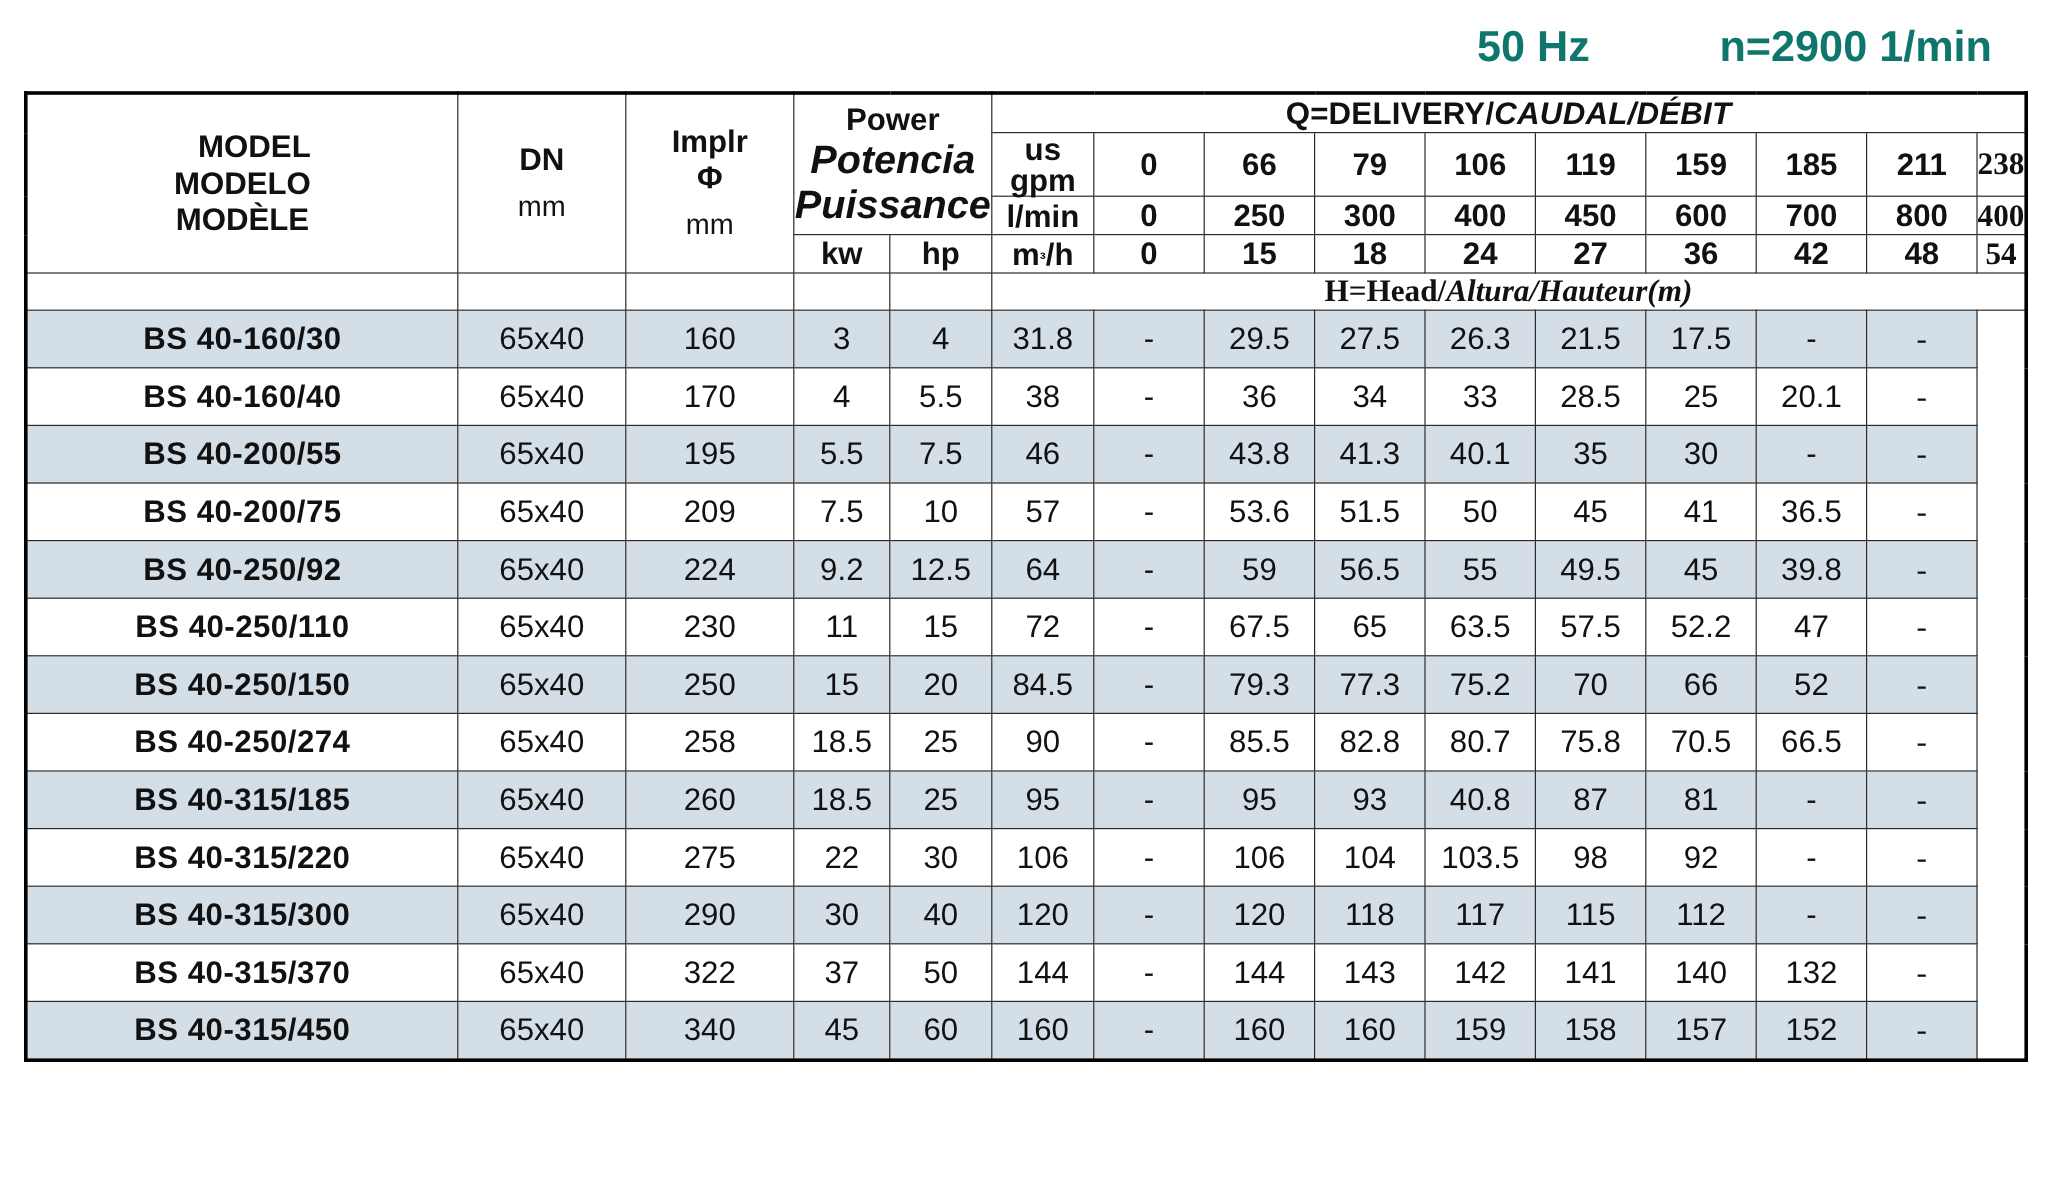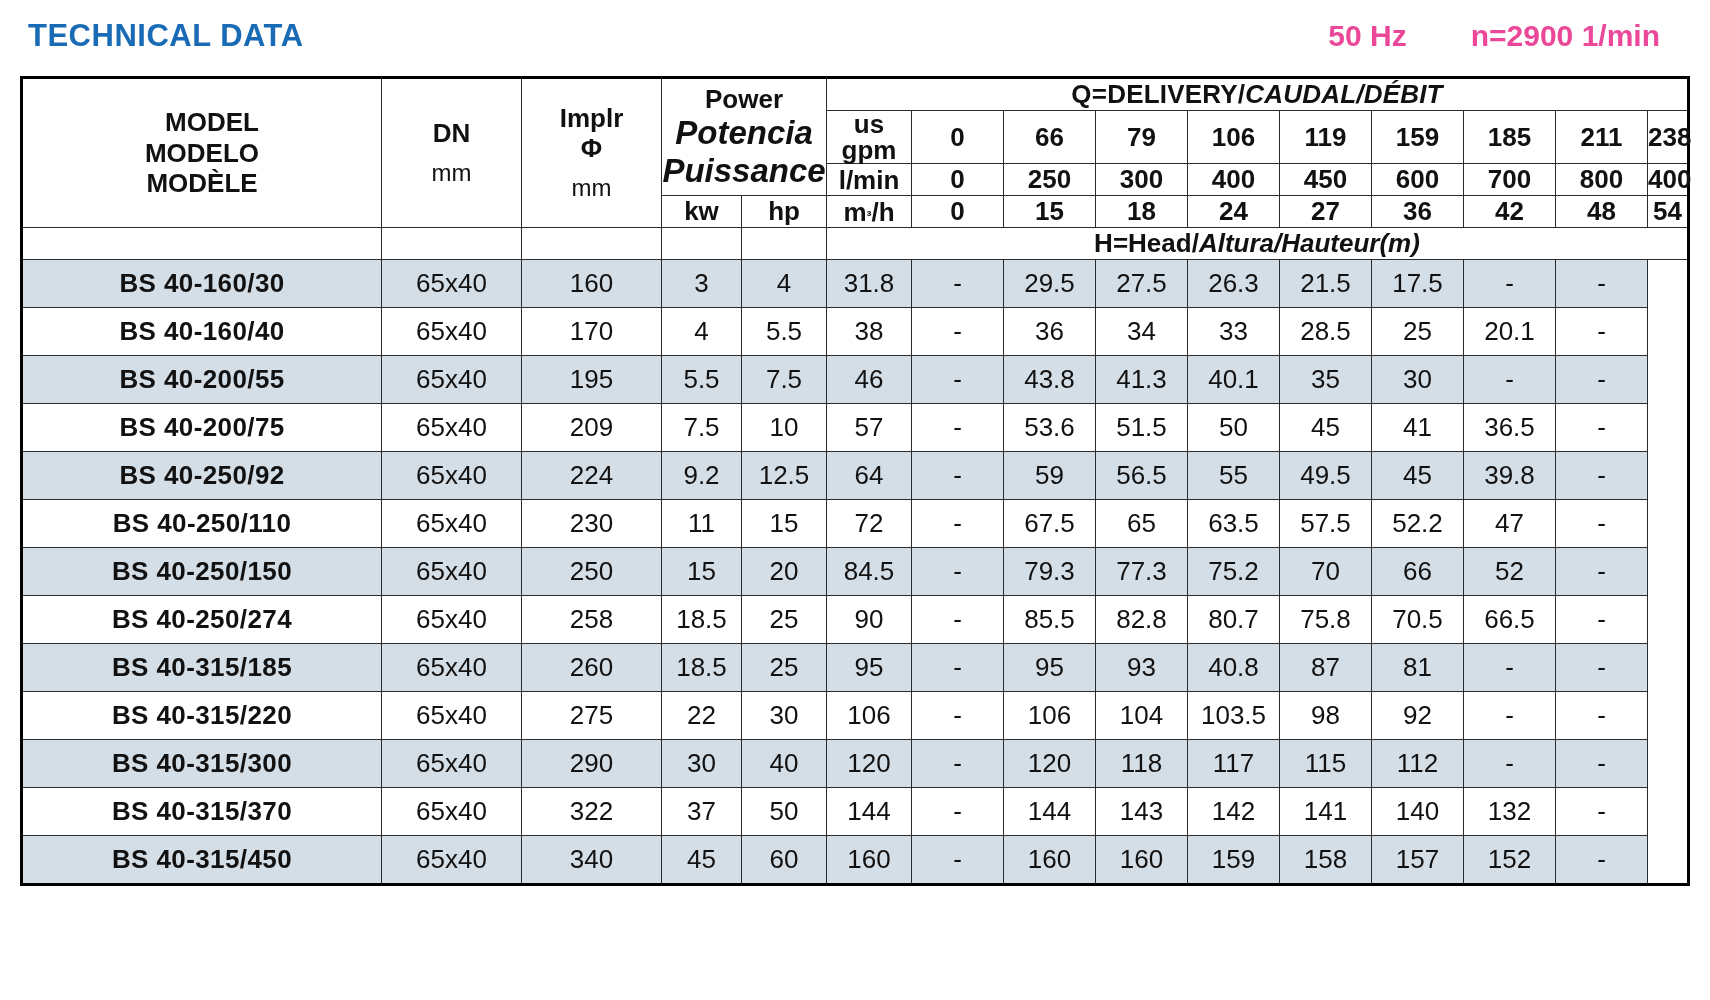--- a/index.html
+++ b/index.html
@@ -37,23 +37,24 @@
     flex: 0 0 auto;
   }
   .top-right {
     margin-left: auto;
     display: flex;
     align-items: baseline;
     gap: 64px;
     padding-right: 22px;
   }
   .top-hz, .top-rpm {
-    font-size: 30px;
-    font-weight: bold;
-    color: #ec4899;
+    font-size: 36px;
+    font-weight: bold;
+    color: #0f766e;
+    margin-left: 44px;
   }
   
   table.tech {
     border-collapse: collapse;
     table-layout: fixed;
     width: 1670px;
     margin: 0 auto;
     border: 3px solid #000000;
   }
   table.tech td, table.tech th {
@@ -141,30 +142,29 @@
     font-weight: bold;
     font-size: 28px;
     letter-spacing: 0.4px;
     height: 47px;
   }
   td.val {
     font-size: 27px;
     height: 47px;
   }
   td.sep-left { border-left: 3px solid #000000; margin-top: 12px; }
-  .thickright { border-right: 3px solid #000000; }
+  .thickright { border-right: 3px solid #000000; font-family: Liberation Serif, serif; }
   .thickbottom { border-bottom: 3px solid #000000; }
 </style>
 </head>
 <body>
 
 <div class="page">
 
   <div class="top-header">
-    <div class="top-title">TECHNICAL DATA</div>
     <div class="top-right">
       <div class="top-hz">50 Hz</div>
       <div class="top-rpm">n=2900 1/min</div>
     </div>
   </div>
 
   <table class="tech">
     <colgroup>
       <col style="width:360px">
       <col style="width:140px">

